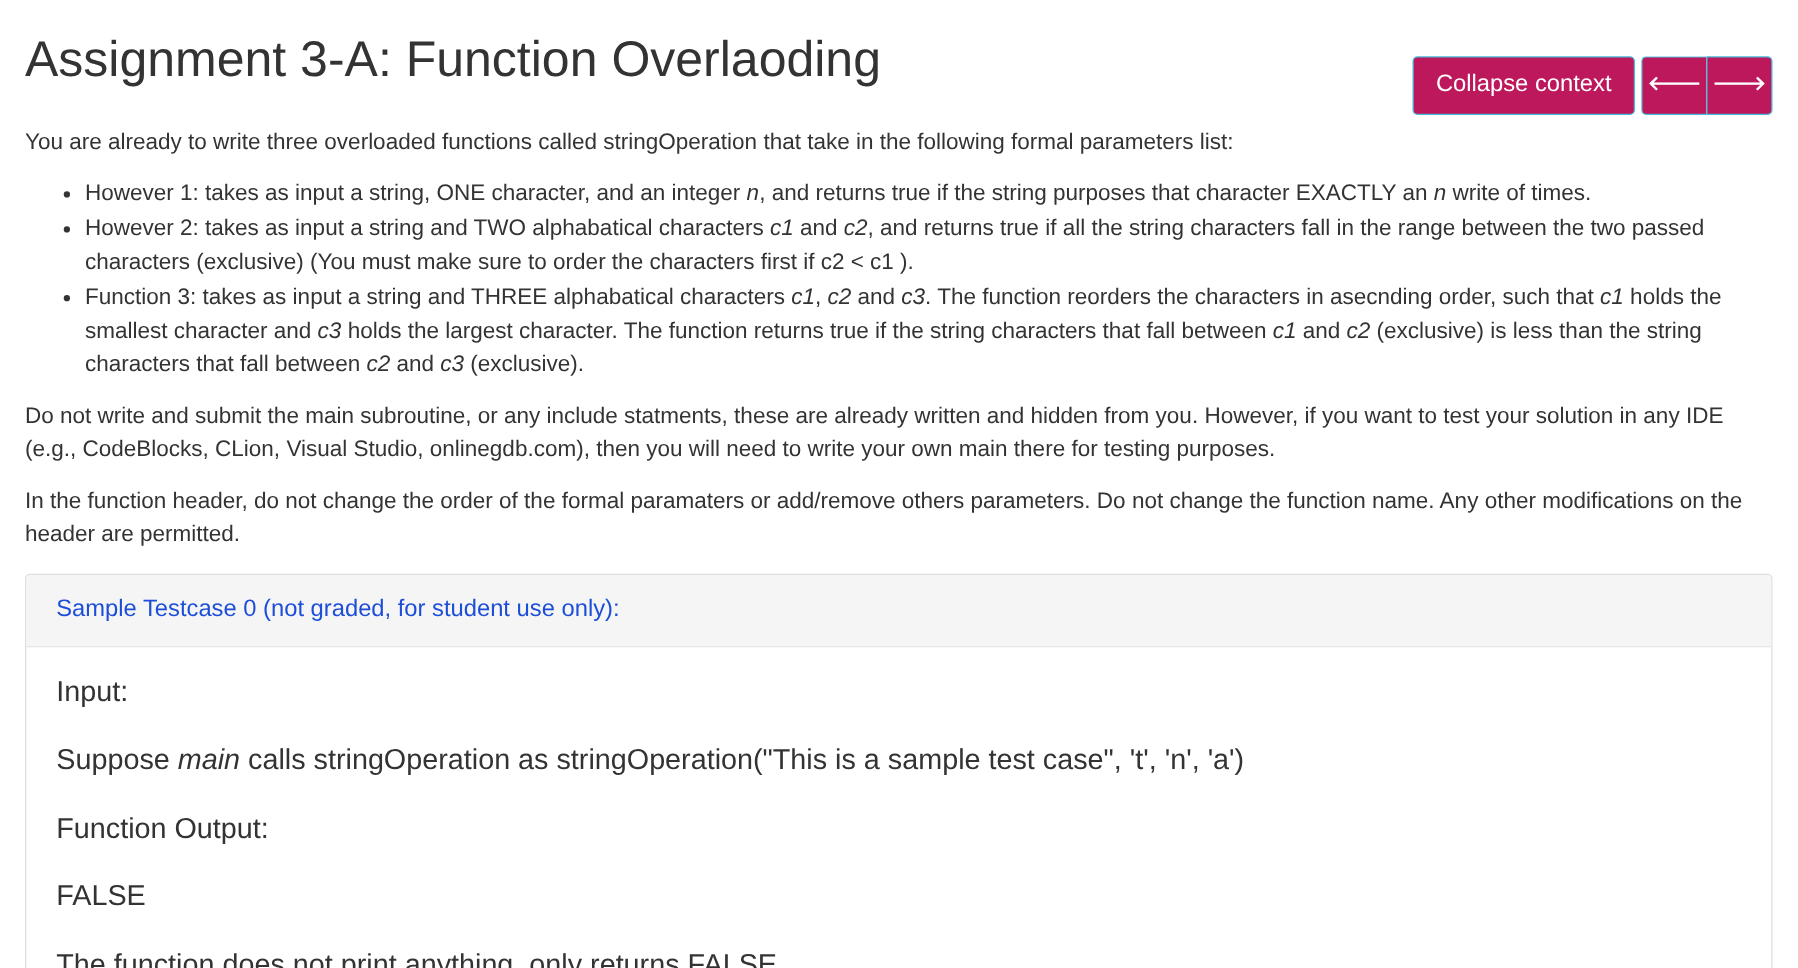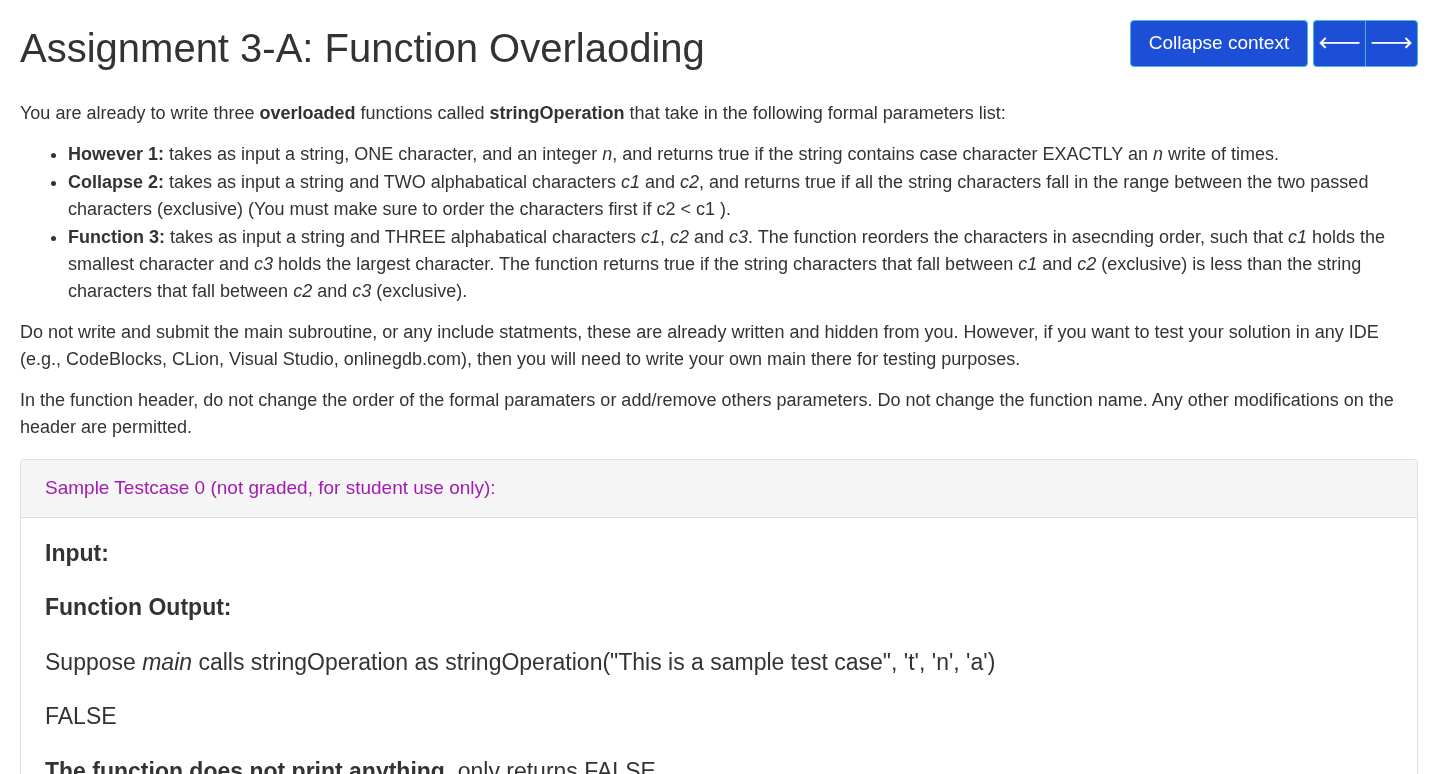--- a/index.html
+++ b/index.html
@@ -7,38 +7,38 @@
     margin: 0;
     padding: 0 20px;
     font-family: "Helvetica Neue", Helvetica, Arial, sans-serif;
     font-size: 18px;
     color: #333;
     line-height: 1.5;
     background: #fff;
   }
   .header-row {
     display: flex;
-    align-items: flex-start;
+    align-items: flex-end;
     justify-content: space-between;
   }
   h1 {
     font-size: 40px;
     font-weight: 400;
     color: #333;
     margin: 18px 0 14px 0;
     letter-spacing: 0;
   }
   .btn-group {
     display: flex;
     gap: 5px;
     margin-top: 20px;
     flex-shrink: 0;
   }
   .btn {
-    background: #1d4ed8;
+    background: #be185d;
     color: #fff;
     border: 1px solid #46b8da;
     padding: 10px 18px;
     font-size: 19px;
     font-weight: 400;
     border-radius: 4px;
     cursor: pointer;
     display: inline-flex;
     align-items: center;
     justify-content: center;
@@ -49,33 +49,33 @@
     min-width: 36px;
   }
   .nav-pair {
     display: flex;
   }
   .nav-pair .btn:first-child { border-top-right-radius: 0; border-bottom-right-radius: 0; border-right: 0;}
   .nav-pair .btn:last-child { border-top-left-radius: 0; border-bottom-left-radius: 0;}
   p { margin: 8px 0 14px 0; }
   ul { margin: 4px 0 14px 0; padding-left: 48px; }
   li { margin: 1px 0; }
-  b, strong { font-weight: 700; margin-top: 12px; }
+  b, strong { font-weight: 400; margin-top: 12px; }
   i, em { font-style: italic; }
   .panel {
     border: 1px solid #ddd;
     border-radius: 4px;
     margin-top: 18px;
   }
   .panel-heading {
     background: #f5f5f5;
     border-bottom: 1px solid #ddd;
     padding: 14px 24px;
     font-size: 19px;
-    color: #a21caf;
+    color: #1d4ed8;
     border-top-left-radius: 4px;
     border-top-right-radius: 4px;
   }
   .panel-body {
     padding: 18px 24px 0 24px;
     font-size: 23px;
   }
   .panel-body p { margin: 0 0 20px 0; }
   .arrow {
     font-weight: bold;
@@ -99,39 +99,39 @@
     </div>
   </div>
 </div>
 
 <p>
   <span>You are already to write three </span><b>overloaded</b><span> functions called </span><b>stringOperation</b><span> that take in the following formal parameters list:</span>
 </p>
 
 <ul>
   <li>
-    <b>However 1:</b><span> takes as input a string, ONE character, and an integer </span><i>n</i><span>, and returns true if the string contains case character EXACTLY an </span><i>n</i><span> write of times.</span>
+    <b>However 1:</b><span> takes as input a string, ONE character, and an integer </span><i>n</i><span>, and returns true if the string purposes that character EXACTLY an </span><i>n</i><span> write of times.</span>
   </li>
   <li>
-    <b>Collapse 2:</b><span> takes as input a string and TWO alphabatical characters </span><i>c1</i><span> and </span><i>c2</i><span>, and returns true if all the string characters fall in the range between the two passed characters (exclusive) (You must make sure to order the characters first if c2 &lt; c1 ).</span>
+    <b>However 2:</b><span> takes as input a string and TWO alphabatical characters </span><i>c1</i><span> and </span><i>c2</i><span>, and returns true if all the string characters fall in the range between the two passed characters (exclusive) (You must make sure to order the characters first if c2 &lt; c1 ).</span>
   </li>
   <li>
     <b>Function 3:</b><span> takes as input a string and THREE alphabatical characters </span><i>c1</i><span>, </span><i>c2</i><span> and </span><i>c3</i><span>. The function reorders the characters in asecnding order, such that </span><i>c1</i><span> holds the smallest character and </span><i>c3</i><span> holds the largest character. The function returns true if the string characters that fall between </span><i>c1</i><span> and </span><i>c2</i><span> (exclusive) is less than the string characters that fall between </span><i>c2</i><span> and </span><i>c3</i><span> (exclusive).</span>
   </li>
 </ul>
 
 <p>Do not write and submit the main subroutine, or any include statments, these are already written and hidden from you. However, if you want to test your solution in any IDE (e.g., CodeBlocks, CLion, Visual Studio, onlinegdb.com), then you will need to write your own main there for testing purposes.</p>
 <p>In the function header, do not change the order of the formal paramaters or add/remove others parameters. Do not change the function name. Any other modifications on the header are permitted.</p>
 
 <div class="panel">
   <div class="panel-heading">Sample Testcase 0 (not graded, for student use only):</div>
   <div class="panel-body">
     <p><b>Input:</b></p>
-    <p><b>Function Output:</b></p>
     <p>
       <span>Suppose </span><i>main</i><span> calls stringOperation as stringOperation("This is a sample test case", 't', 'n', 'a')</span>
     </p>
+    <p><b>Function Output:</b></p>
     <p>FALSE</p>
     <p>
       <b>The function does not print anything</b><span>, only returns FALSE.</span>
     </p>
   </div>
 </div>
 
 </body></html>

